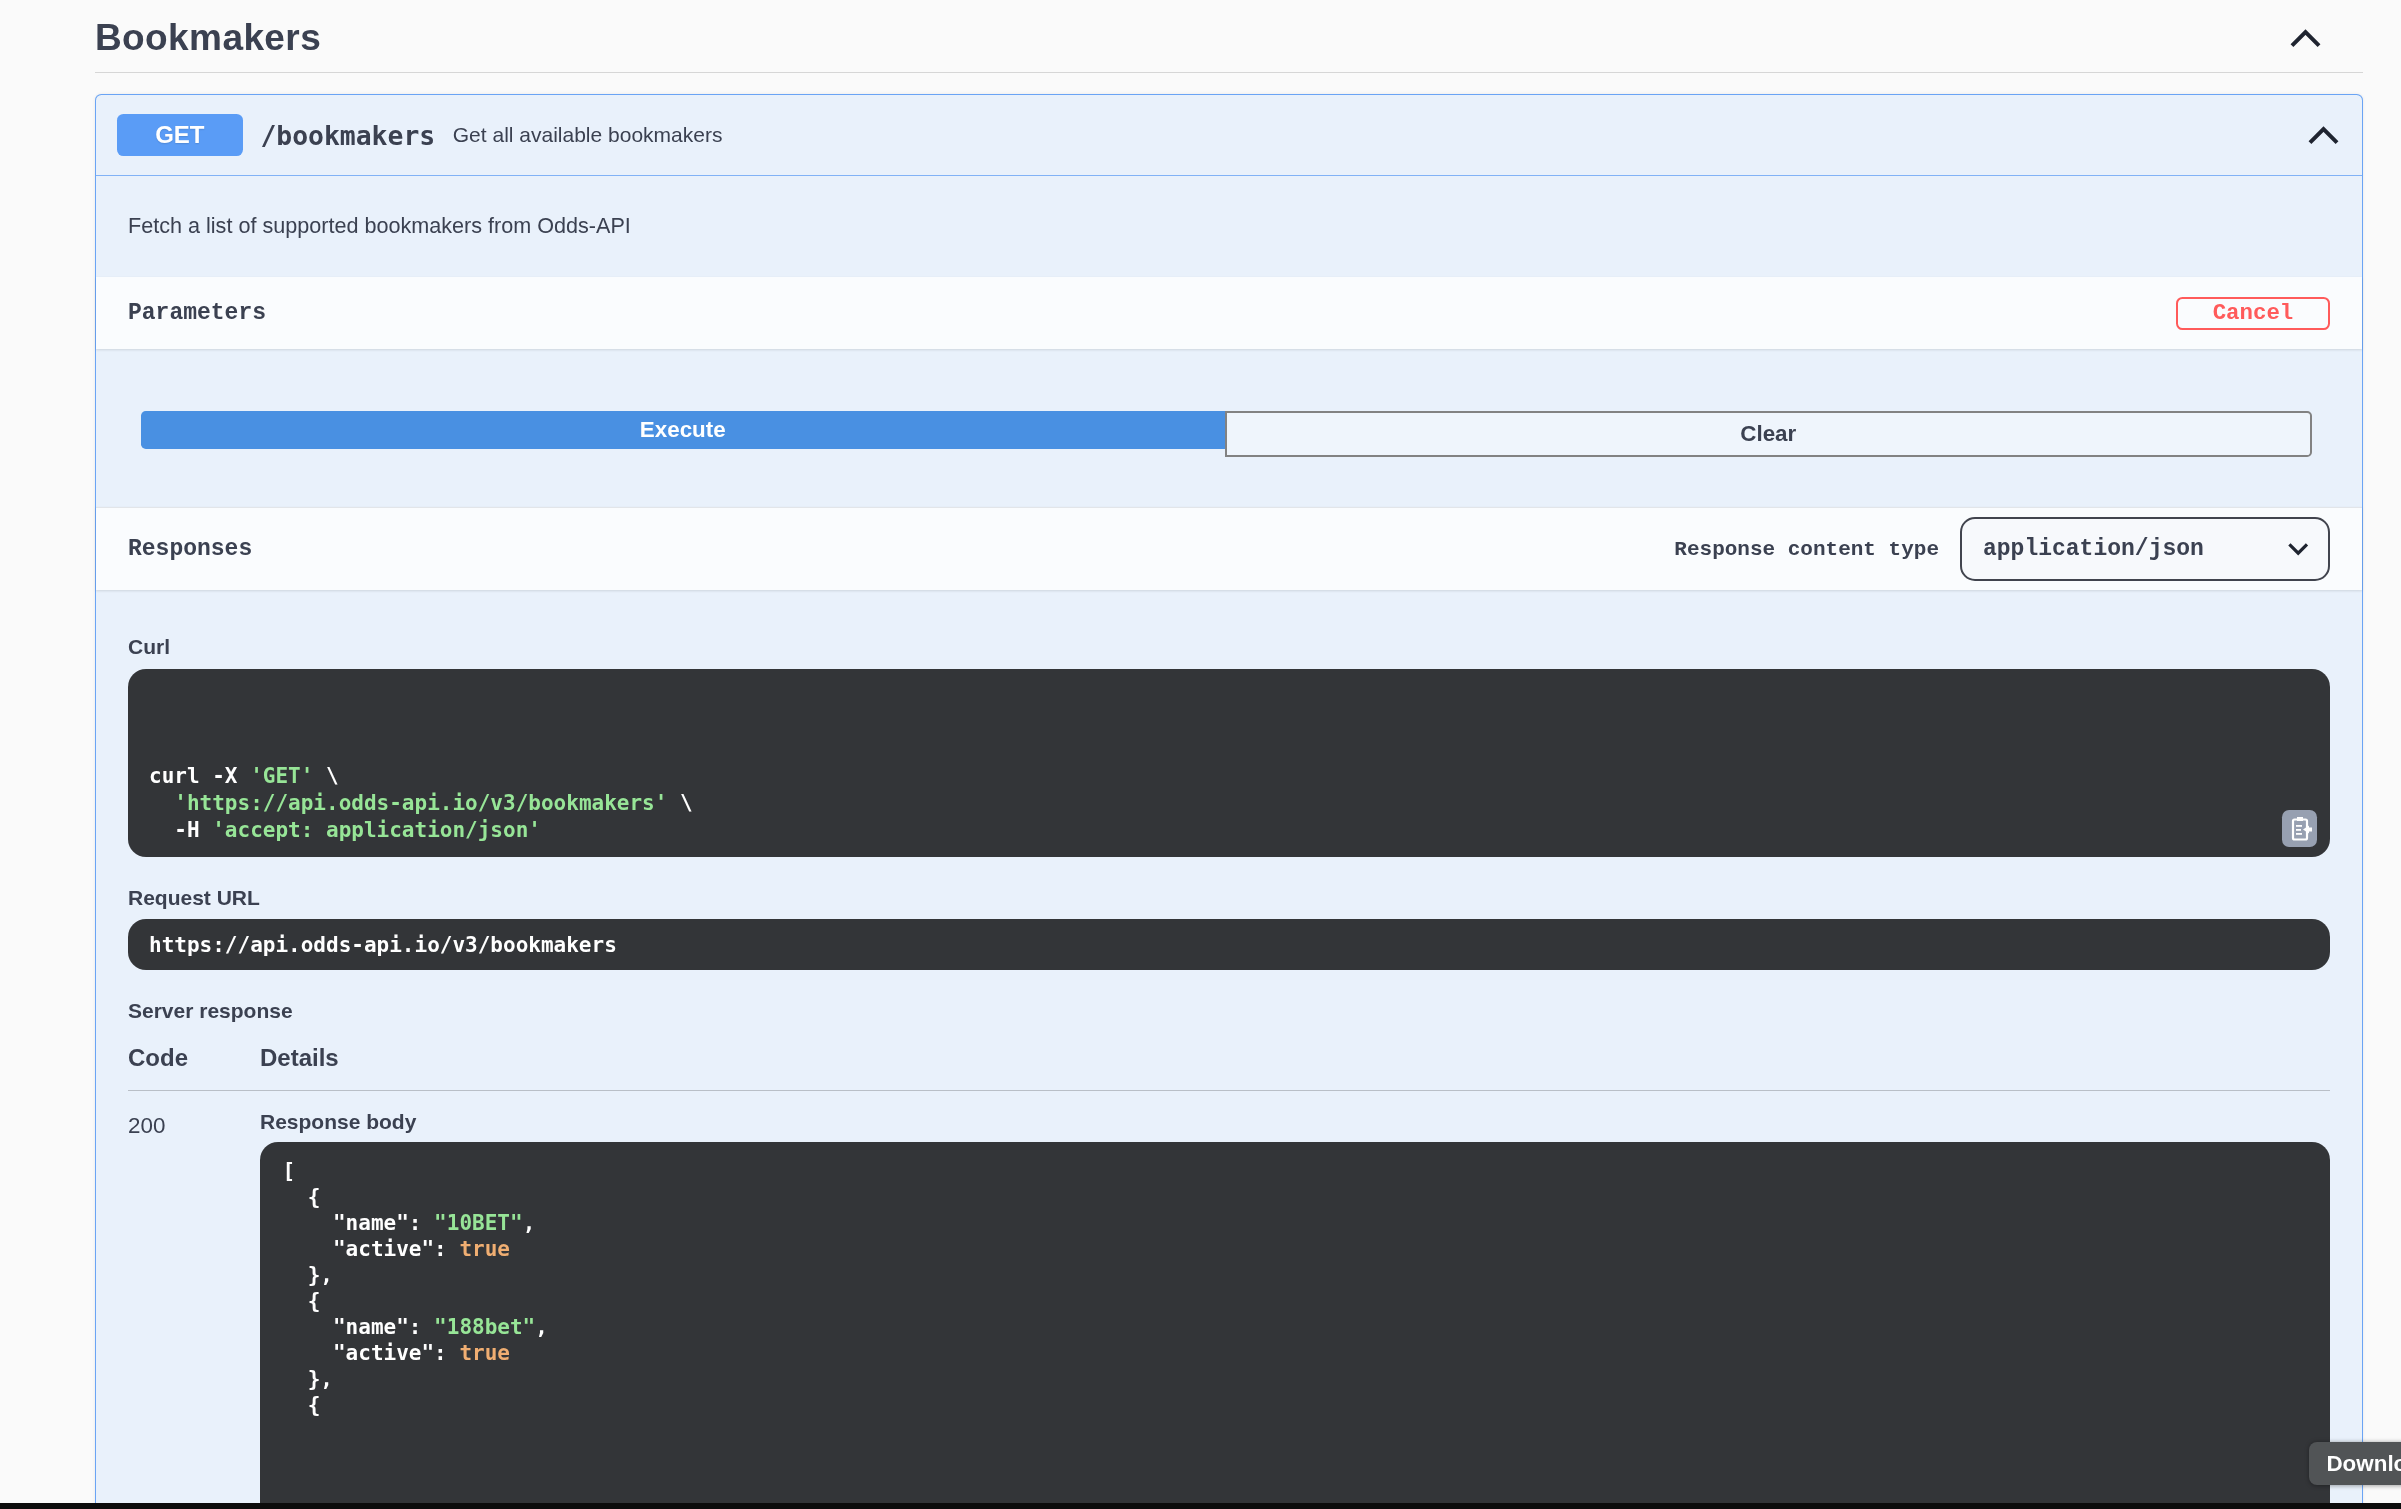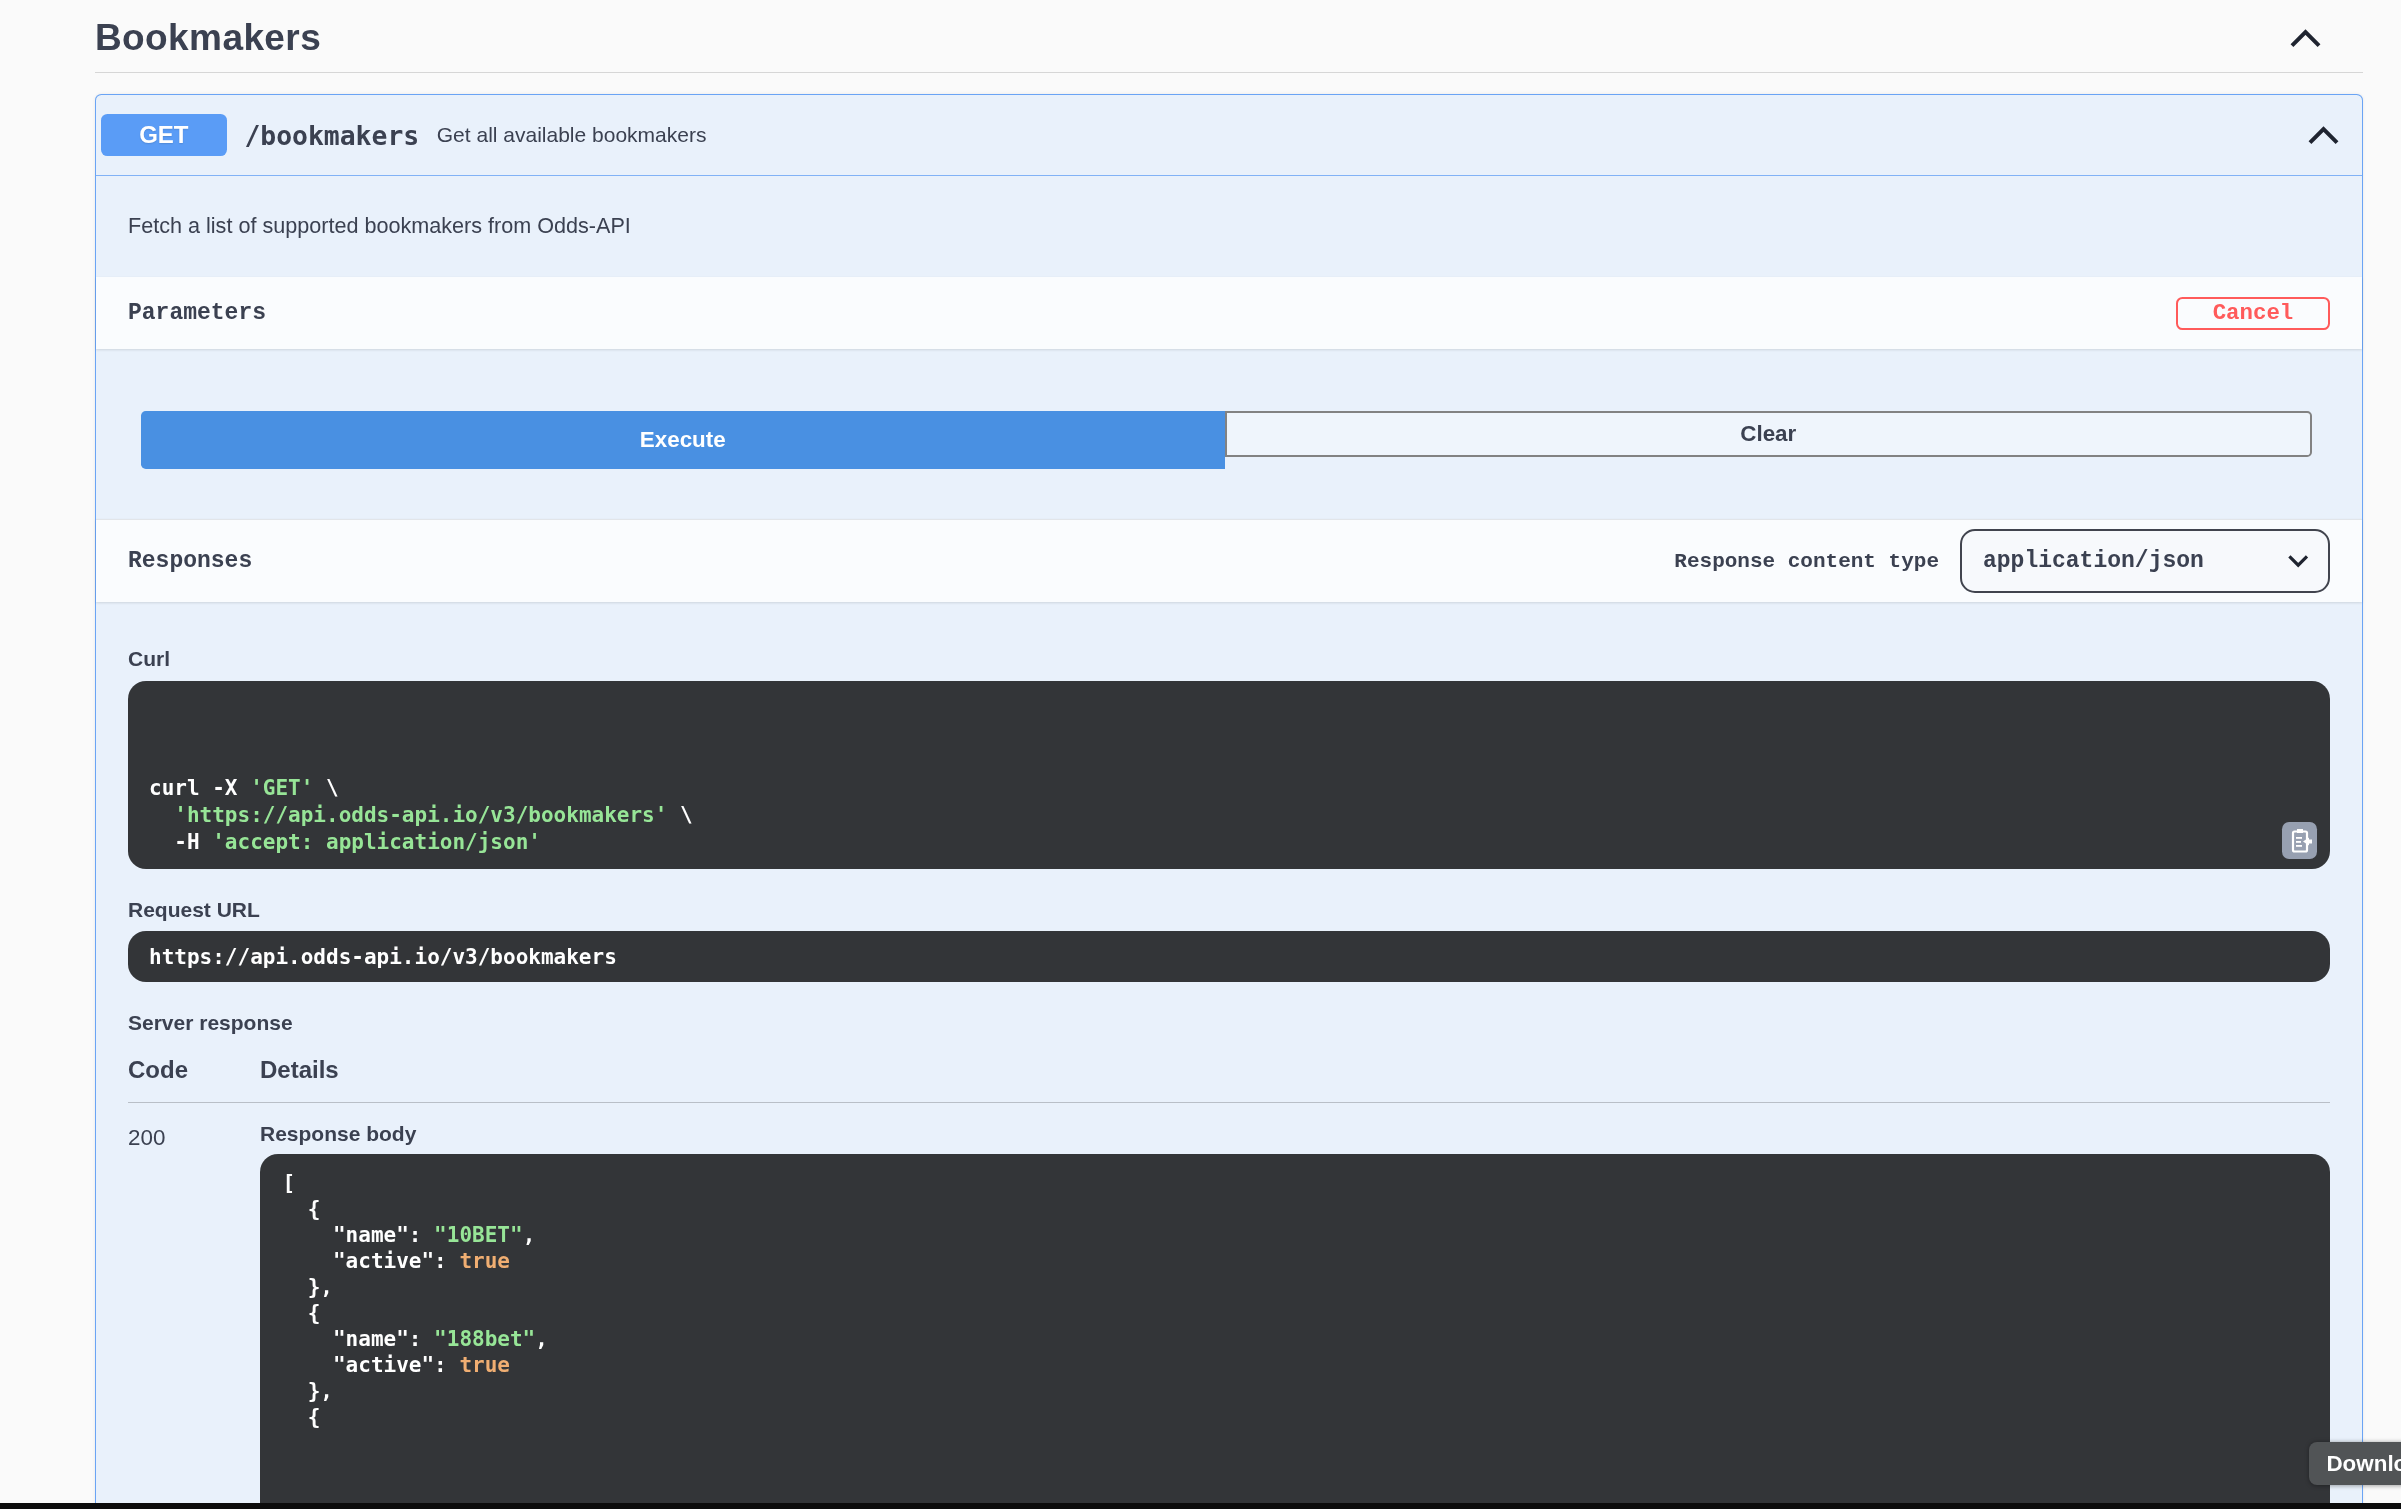--- a/index.html
+++ b/index.html
@@ -44,20 +44,21 @@
     padding:19px 16px 19px 4.8px;
     border-bottom:1.6px solid rgba(84,151,243,.7);
     cursor:pointer;
   }
   .method-badge{
     background:var(--accent-blue);color:#fff;
     font-weight:bold;font-size:24px;
     width:126px;height:42px;line-height:42px;text-align:center;
     border-radius:6.4px;text-shadow:0 0.8px 1.6px rgba(0,0,0,.12);
     flex:0 0 auto;
+    margin-left:16px;
   }
   .endpoint-path{font-family:"DejaVu Sans Mono","Liberation Mono",monospace;font-weight:bold;font-size:26.4px;}
   .endpoint-summary{font-size:21px;}
   .opblock-chevron{margin-left:auto;margin-right:4.8px;}
 
   .opblock-description{padding:37px 32px 38px;font-size:21.6px;}
 
   
   .sec-band{
     background:rgba(255,255,255,.75);
@@ -75,21 +76,21 @@
     border:2.4px solid var(--cancel-red);border-radius:6.4px;
     color:var(--cancel-red);font-weight:bold;font-size:22.4px;
     background:transparent;cursor:pointer;font-family:inherit;
   }
 
   .no-params{padding:46px 32px 0;font-size:21.6px;}
 
   .execute-row{display:flex;margin:62px 50px 0 45px;}
   .execute-button{
     flex:1;background:var(--execute-blue);color:#fff;
-    font-weight:bold;font-size:22.4px;height:58px;
+    font-weight:bold;font-size:22.4px;height:38px;
     border:none;border-radius:4.8px 0 0 4.8px;cursor:pointer;font-family:inherit;
   }
   .clear-button{
     flex:1;background:rgba(255,255,255,.3);color:var(--text-dark);
     font-weight:bold;font-size:22.4px;height:46px;
     border:2.4px solid #828282;border-radius:0 4.8px 4.8px 0;cursor:pointer;font-family:inherit;
   }
 
   .ct-group{display:flex;align-items:center;gap:21px;}
   .ct-label{font-size:21px;font-weight:bold;}

